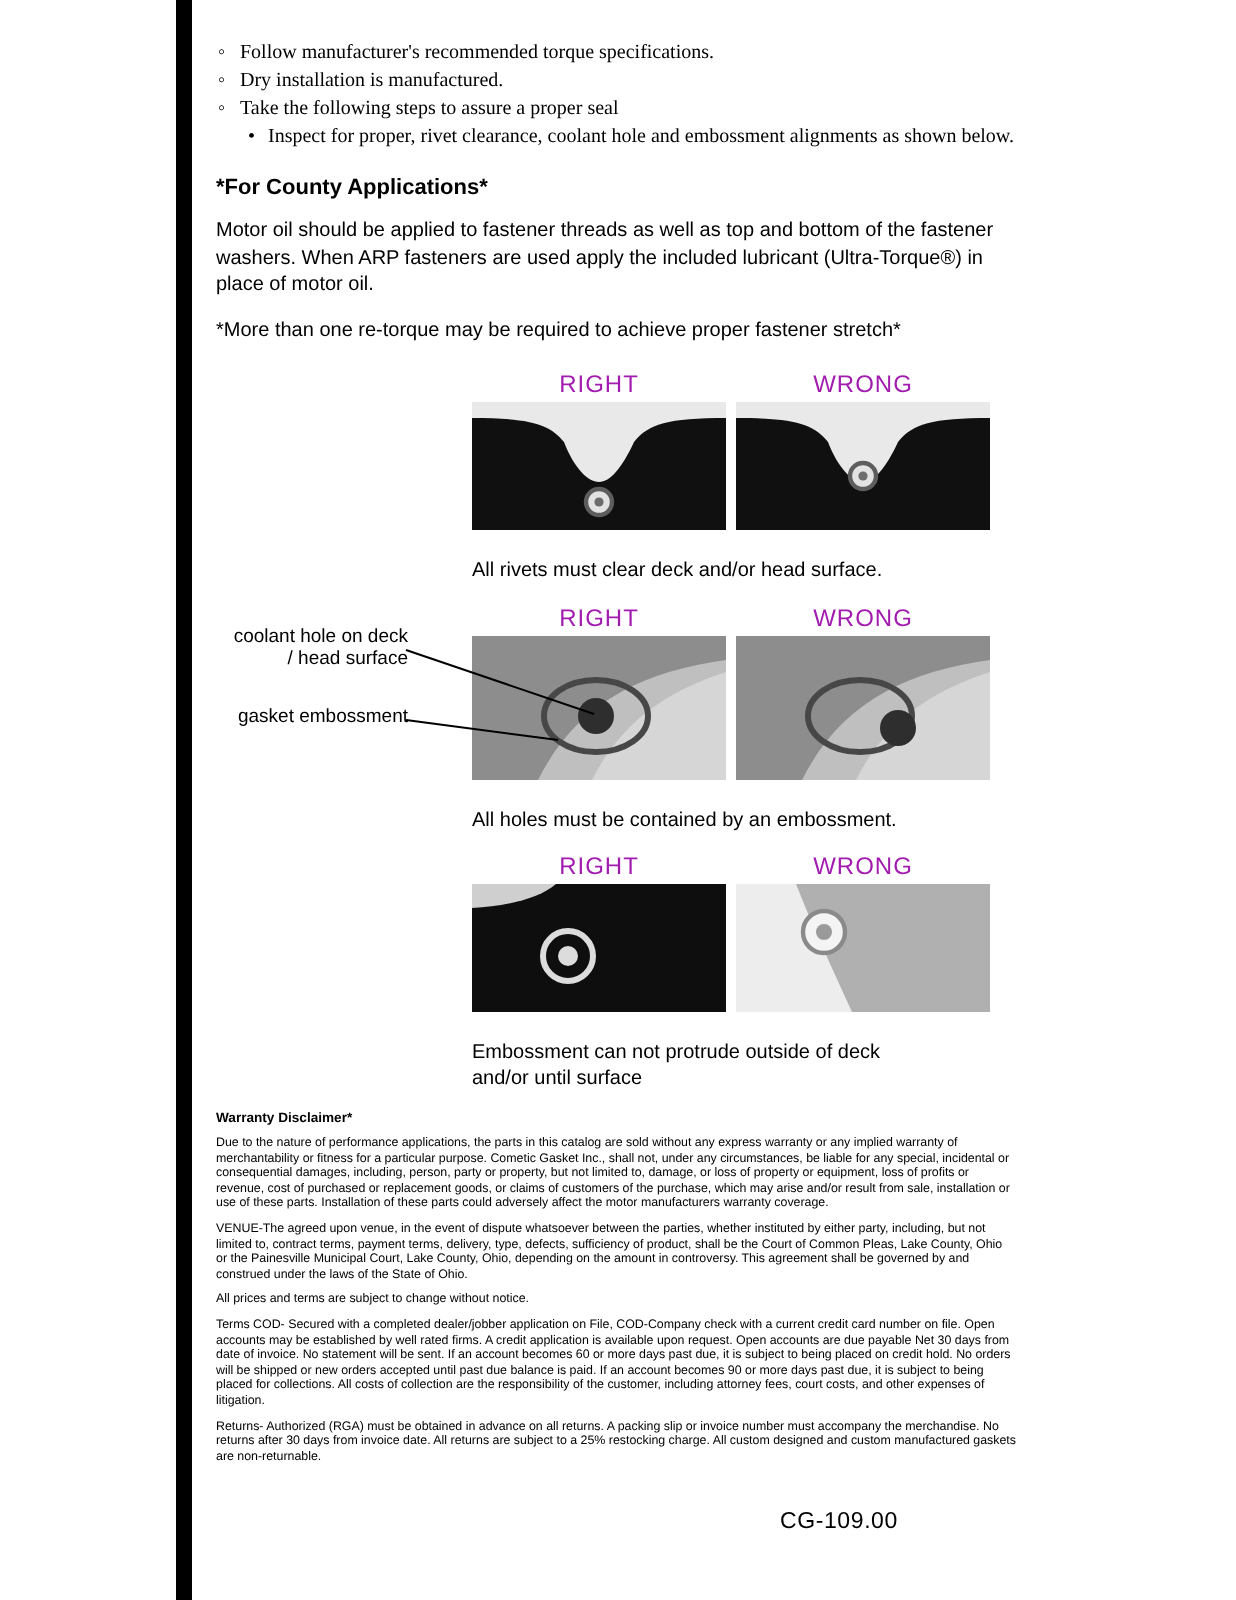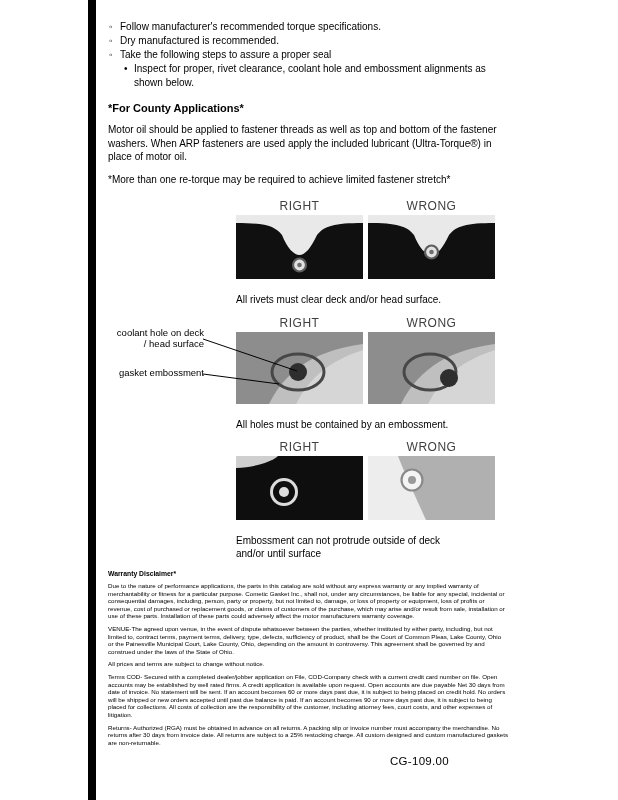--- a/index.html
+++ b/index.html
@@ -4,33 +4,33 @@
 <style>
   * { margin:0; padding:0; box-sizing:border-box; }
   body { background:#fff; font-family:"Liberation Sans", sans-serif; color:#000; }
   .page { position:relative; width:618px; height:800px; background:#fff; overflow:hidden; }
   .edge-bar { position:absolute; left:88px; top:0; width:8px; height:800px; background:#000; }
   .content { position:absolute; left:108px; top:20px; width:400px; }
 
   .title { font-size:12.5px; font-weight:bold; text-decoration:underline; margin:0 0 9px 2px; letter-spacing:.2px; }
 
   .tips { list-style:none; margin-bottom:12px; }
-  .tips li { font-size:10px; line-height:14px; padding-left:12px; position:relative; }
+  .tips li { font-size:10px; line-height:14px; padding-left:12px; position:relative;font-family:Liberation Serif, serif; }
   .tips li.lvl1::before { content:"◦"; position:absolute; left:1px; top:0; font-size:10px; }
   .tips li.lvl2 { margin-left:14px; }
   .tips li.lvl2::before { content:"•"; position:absolute; left:2px; top:0; font-size:10px; }
 
   .diesel-heading { font-size:11px; font-weight:bold; margin:2px 0 9px 0; }
   .body-para { font-size:10px; line-height:13.5px; margin-bottom:9px; width:398px; }
   .note { font-size:10px; line-height:13.5px; margin-bottom:13px; }
 
   .figures { margin-left:128px; width:262px; }
   .fig-row { margin-bottom:9px; position:relative; }
   .fig-labels { display:flex; gap:5px; margin-bottom:2px; }
-  .fig-label { width:127px; text-align:center; font-size:12px; letter-spacing:.5px; color:#404040; }
+  .fig-label { width:127px; text-align:center; font-size:12px; letter-spacing:.5px; color:#a21caf; }
   .fig-images { display:flex; gap:5px; position:relative; }
   .fig-images svg { display:block; }
   .fig-caption { font-size:10px; line-height:12.5px; margin-top:15px; width:232px; }
 
   .callout { position:absolute; font-size:9.5px; line-height:11px; text-align:right; z-index:3; }
   .callout-coolant { left:-122px; top:-5px; width:90px; }
   .callout-emboss { left:-128px; top:35px; width:96px; }
   .callout-lines { position:absolute; left:-125px; top:-6px; z-index:2; pointer-events:none; }
 
   .warranty { margin-top:10px; width:400px; }
@@ -42,28 +42,28 @@
 </head>
 <body>
 
 <div class="page">
   <div class="edge-bar"></div>
 
   <div class="content">
 
     <ul class="tips">
       <li class="lvl1">Follow manufacturer's recommended torque specifications.</li>
-      <li class="lvl1">Dry manufactured is recommended.</li>
+      <li class="lvl1">Dry installation is manufactured.</li>
       <li class="lvl1">Take the following steps to assure a proper seal</li>
       <li class="lvl2">Inspect for proper, rivet clearance, coolant hole and embossment alignments as shown below.</li>
     </ul>
 
     <div class="diesel-heading">*For County Applications*</div>
     <p class="body-para">Motor oil should be applied to fastener threads as well as top and bottom of the fastener washers. When ARP fasteners are used apply the included lubricant (Ultra-Torque®) in place of motor oil.</p>
-    <p class="note">*More than one re-torque may be required to achieve limited fastener stretch*</p>
+    <p class="note">*More than one re-torque may be required to achieve proper fastener stretch*</p>
 
     <div class="figures">
 
       <div class="fig-row">
         <div class="fig-labels">
           <span class="fig-label">RIGHT</span>
           <span class="fig-label">WRONG</span>
         </div>
         <div class="fig-images">
           <svg width="127" height="64" viewBox="0 0 127 64">

